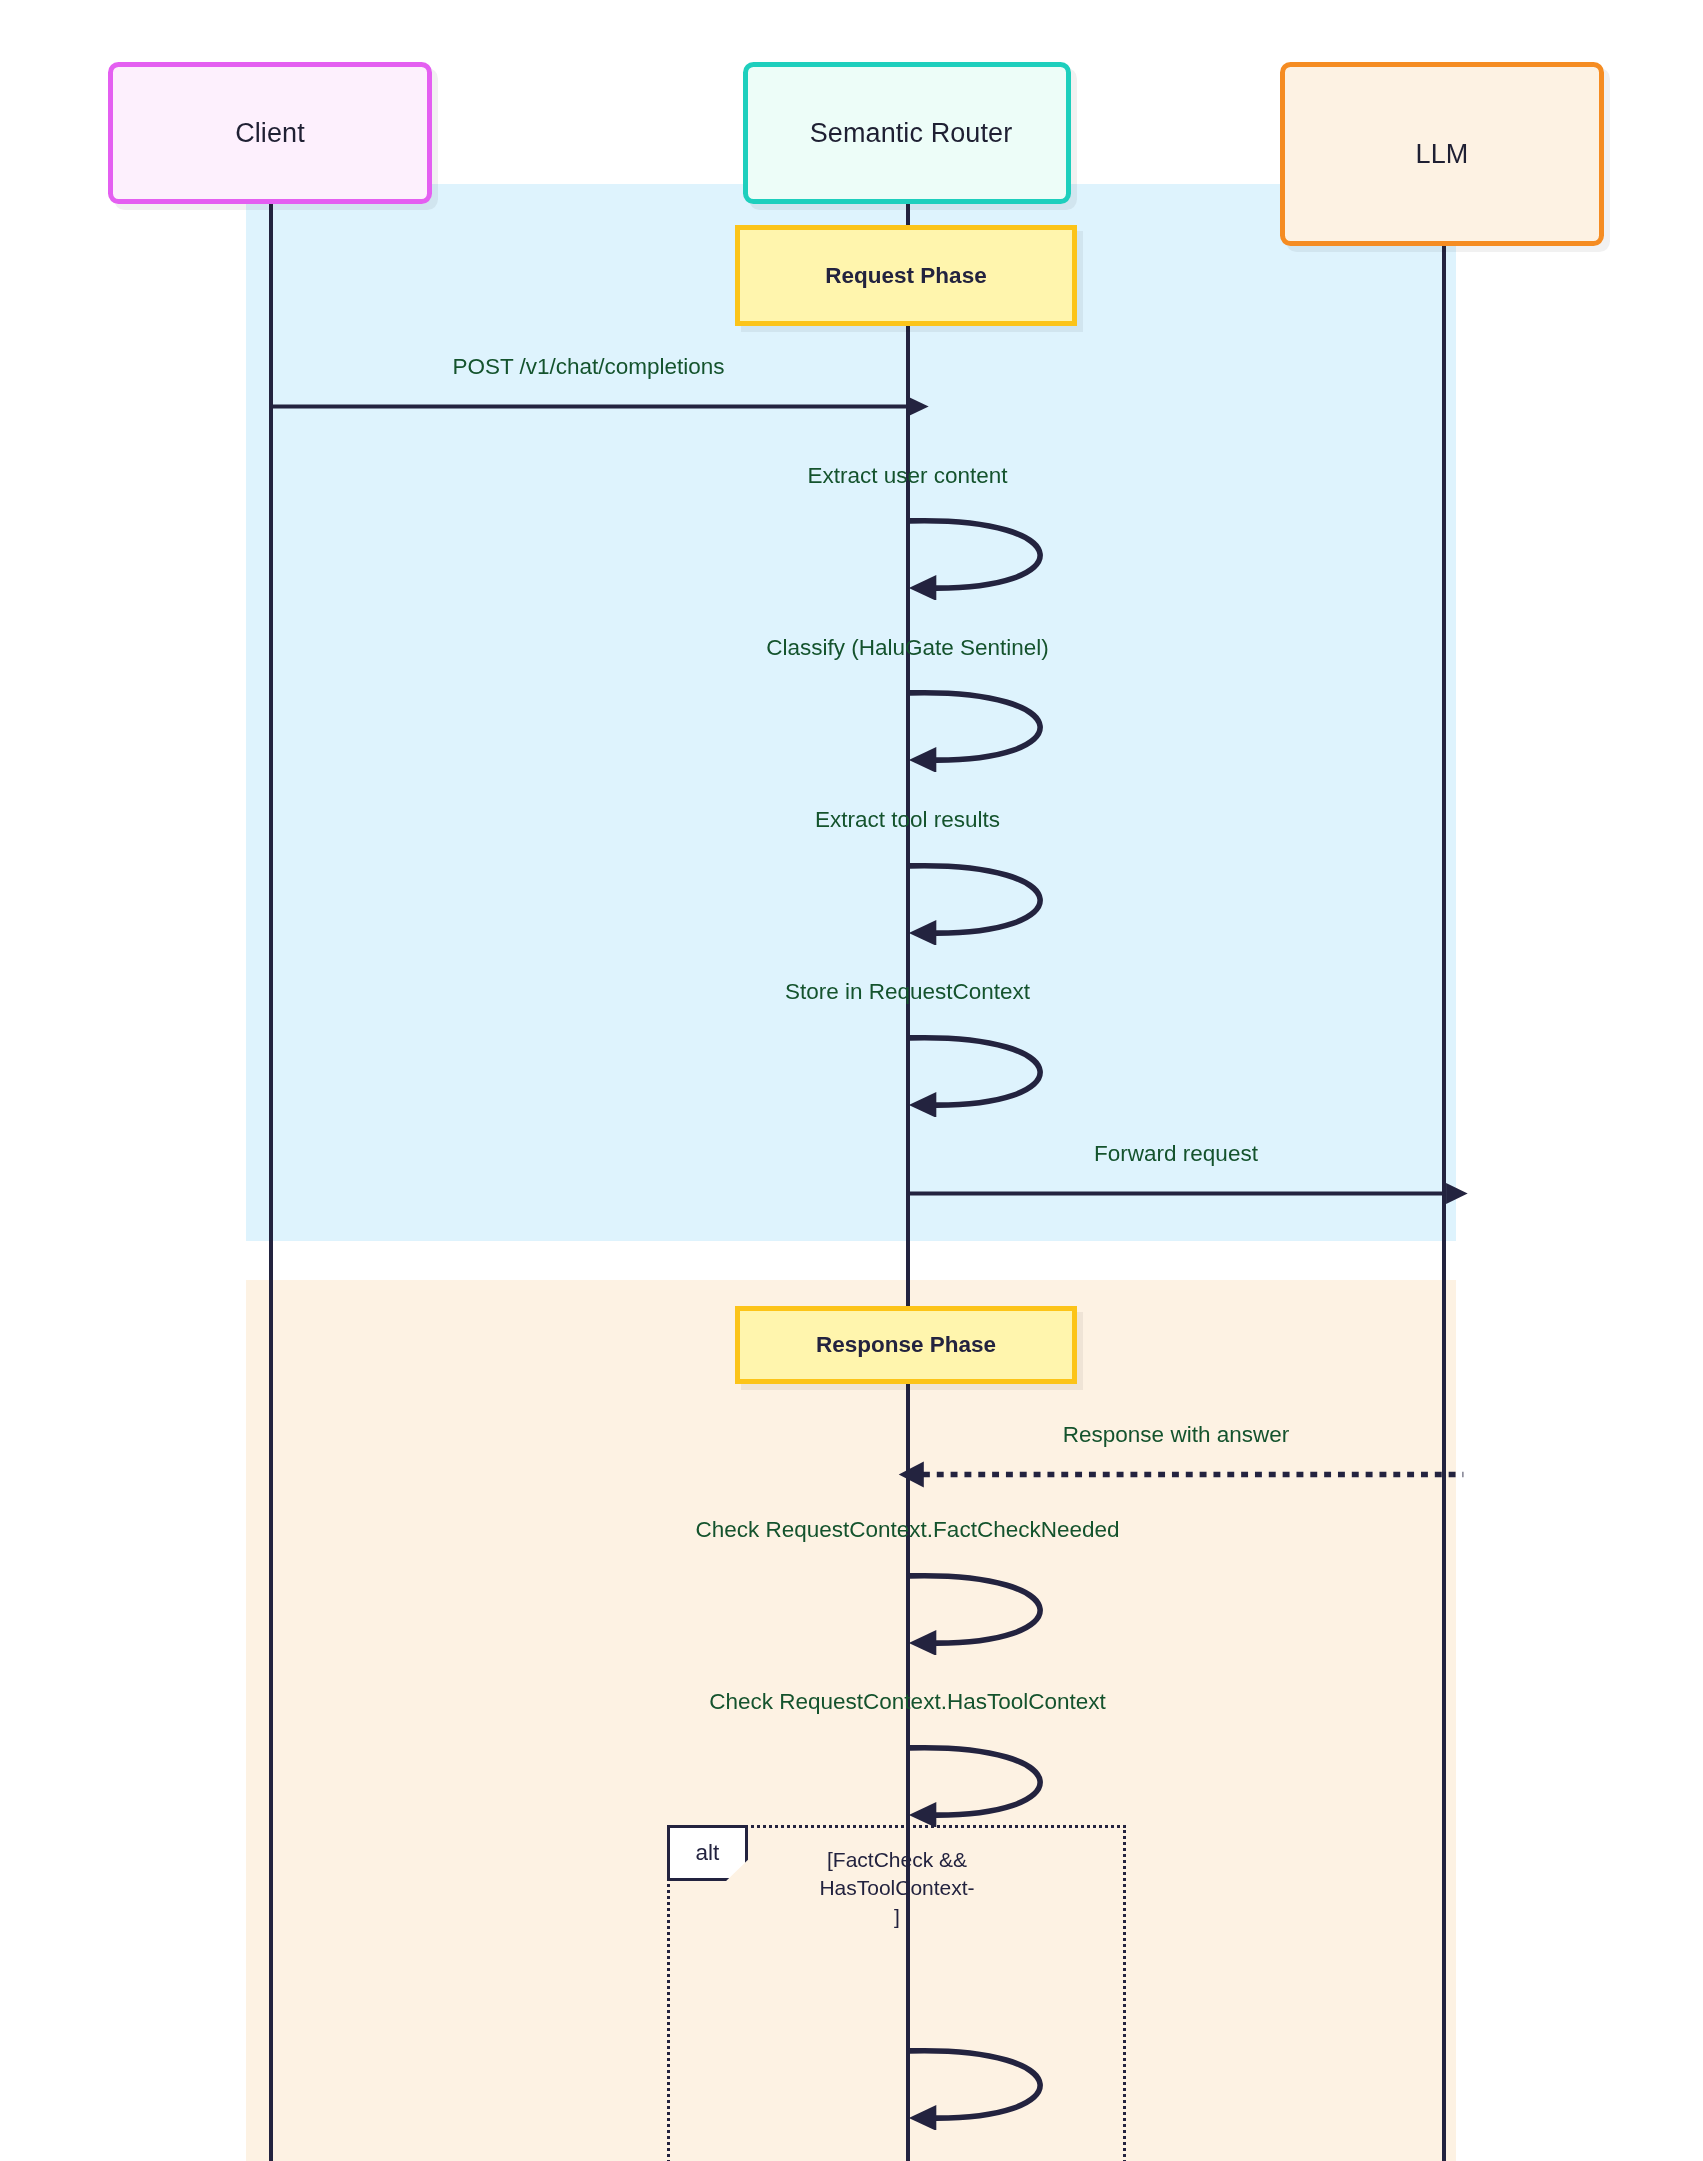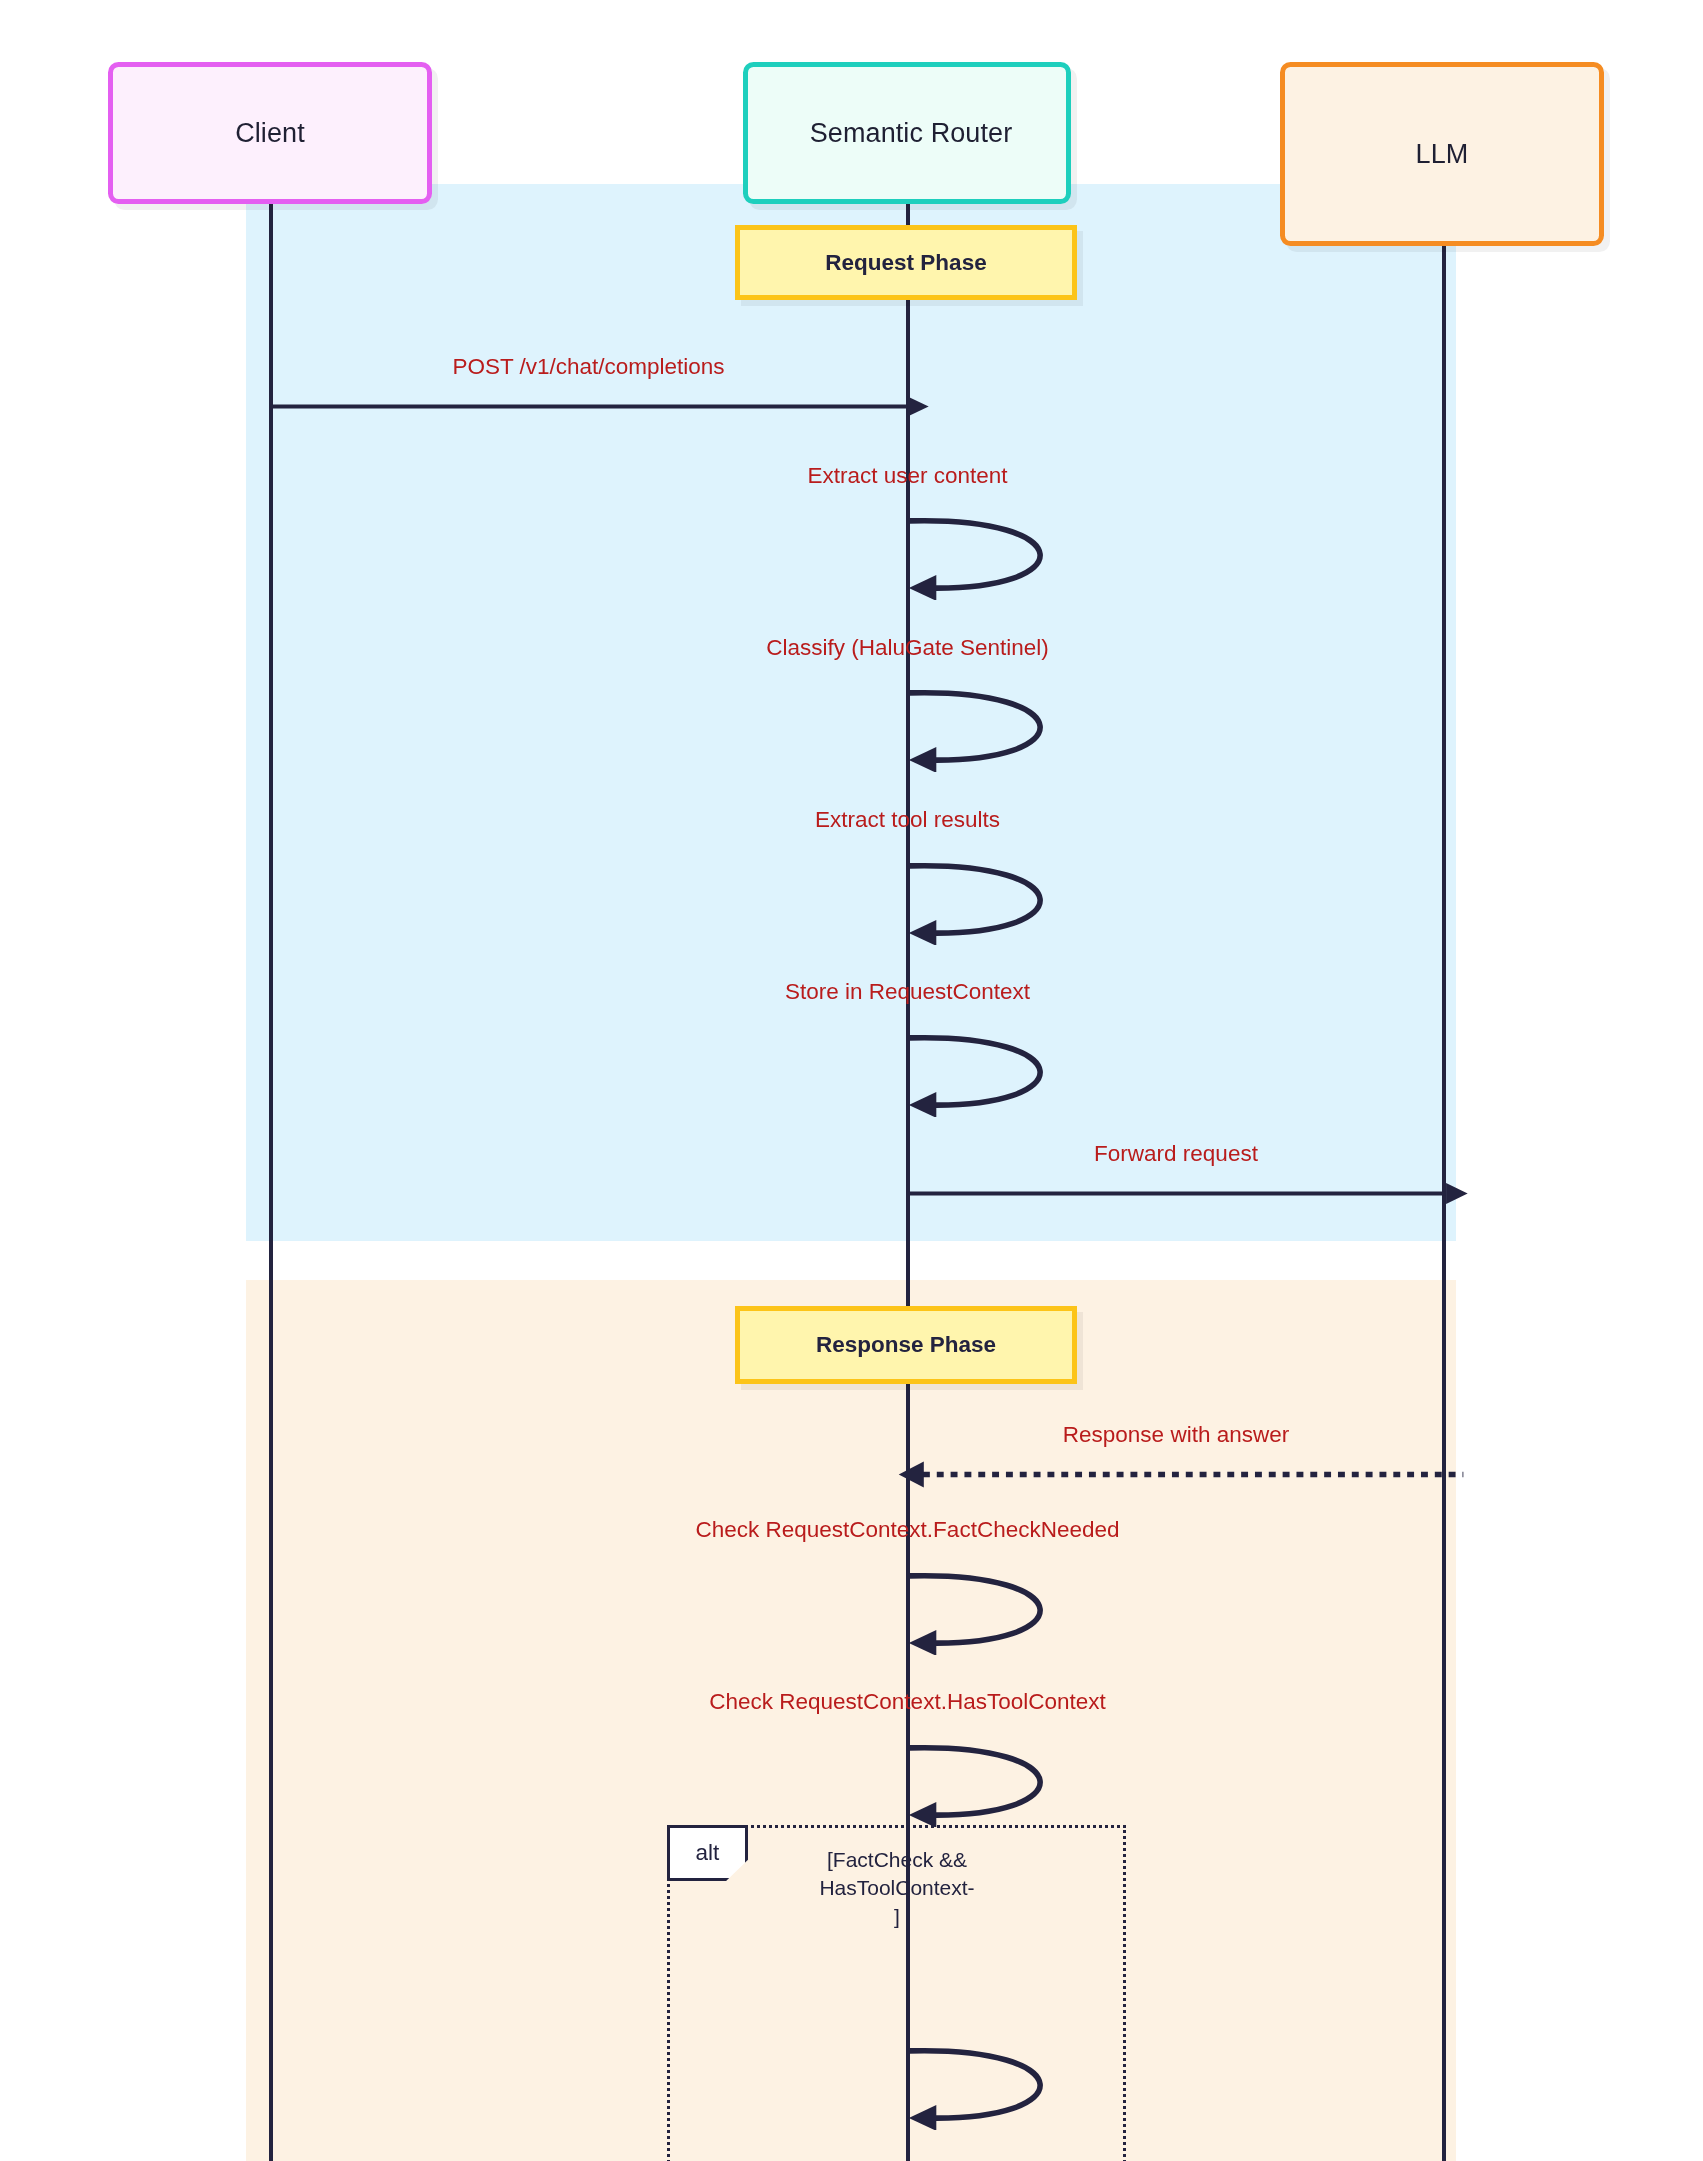--- a/index.html
+++ b/index.html
@@ -76,21 +76,21 @@
     color: #23233f;
     white-space: nowrap;
     font-family: "Liberation Sans", sans-serif;
   }
 
   
   .msg-label {
     position: absolute;
     z-index: 9;
     font-size: 22.5px;
-    color: #b91c1c;
+    color: #14532d;
     text-align: center;
     white-space: nowrap;
     font-family: "Liberation Sans", sans-serif;
   }
   .msg-arrow { position: absolute; z-index: 7; }
 
   
   .alt-frame {
     position: absolute;
     z-index: 5;
@@ -139,21 +139,21 @@
   <div class="actor-box actor-client" style="left:108px; top:18px; width:324px; height:142px;">
     <span class="actor-label">Client</span>
   </div>
   <div class="actor-box actor-router" style="left:743px; top:18px; width:328px; height:142px;">
     <span class="actor-label">Semantic Router</span>
   </div>
   <div class="actor-box actor-llm" style="left:1280px; top:18px; width:324px; height:184px;">
     <span class="actor-label">LLM</span>
   </div>
 
-  <div class="note-box" style="left:735px; top:225px; width:342px; height:75px;">
+  <div class="note-box" style="left:735px; top:225px; width:342px; height:101px;">
     <span class="note-label">Request Phase</span>
   </div>
 
   <div class="msg-label" style="left:271px; top:354px; width:635px;">POST /v1/chat/completions</div>
   <svg class="msg-arrow" style="left:259px; top:389px;" width="674" height="35" viewBox="0 0 1560 80">
     <line x1="26" y1="40" x2="1500" y2="40" stroke="#23233f" stroke-width="9"></line>
     <polygon points="1500,16 1550,40 1500,64" fill="#23233f"></polygon>
   </svg>
 
   <div class="msg-label" style="left:605px; top:463px; width:605px;">Extract user content</div>

